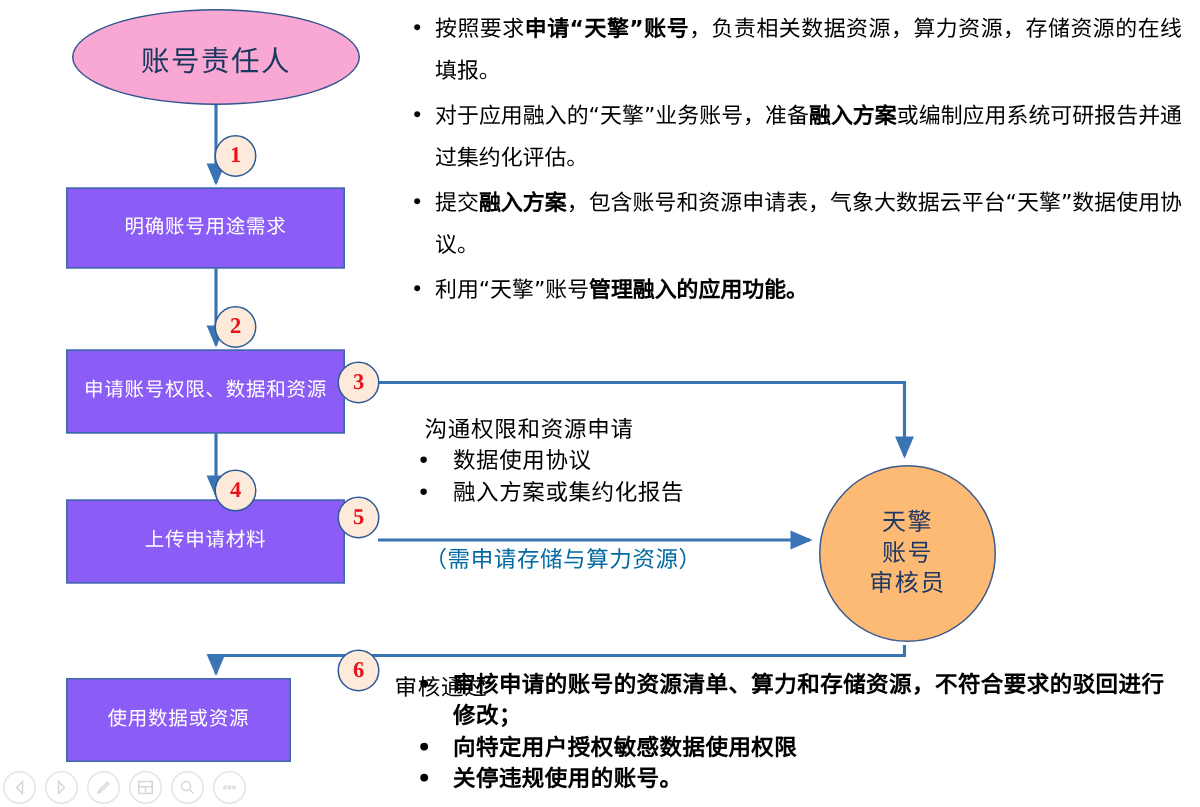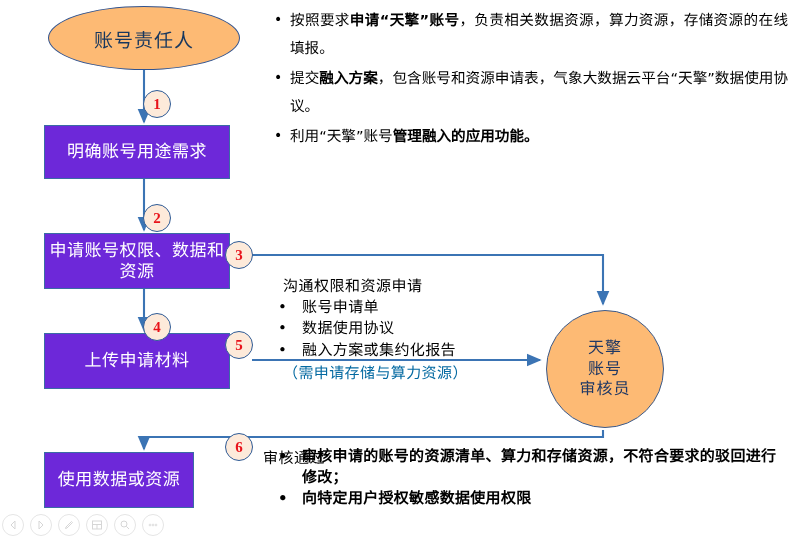--- a/index.html
+++ b/index.html
@@ -27,34 +27,34 @@
   .shape{
     position:absolute;
     display:flex;align-items:center;justify-content:center;
     text-align:center;
     box-sizing:border-box;
   }
 
   .ellipse-start{
     left:48px;top:6px;width:192px;height:64px;
     border-radius:50%;
-    background:#fdba74;
+    background:#f9a8d4;
     border:1.6px solid #31538f;
     color:#17375e;
     font-family:"DejaVu Serif","Liberation Serif",serif;
     font-size:19px;
     letter-spacing:1px;
   }
 
   .proc{
-    background:#6d28d9;
+    background:#8b5cf6;
     border:1.2px solid #3a6ba5;
     color:#ffffff;
     font-family:"DejaVu Serif","Liberation Serif",serif;
-    font-size:17px;
+    font-size:13px;
     line-height:1.25;
     letter-spacing:0.5px;
   }
   .proc-1{left:44px;top:125px;width:186px;height:54px;}
   .proc-2{left:44px;top:233px;width:186px;height:56px;}
   .proc-3{left:44px;top:333px;width:186px;height:56px;}
   .proc-4{left:44px;top:452px;width:150px;height:56px;}
 
   .circle-auditor{
     left:546px;top:310px;width:118px;height:118px;
@@ -237,38 +237,39 @@
   <div class="step step-4">4</div>
   <div class="step step-5">5</div>
   <div class="step step-6">6</div>
 
   <div class="conn-label label-comm">沟通权限和资源申请</div>
   <div class="conn-label label-pass">审核通过</div>
 
   <div class="top-notes">
     <ul>
         <li><span>按照要求</span><b>申请“天擎”账号</b><span>，负责相关数据资源，算力资源，存储资源的在线填报。</span></li>
+        <li><span>对于应用融入的“天擎”业务账号，准备</span><b>融入方案</b><span>或编制应用系统可研报告并通过集约化评估。</span></li>
         <li><span>提交</span><b>融入方案</b><span>，包含账号和资源申请表，气象大数据云平台“天擎”数据使用协议。</span></li>
         <li><span>利用“天擎”账号</span><b>管理融入的应用功能。</b></li>
       </ul>
   </div>
 
   <div class="mid-list">
     <ul>
-        <li>账号申请单</li>
         <li>数据使用协议</li>
         <li>融入方案或集约化报告</li>
       </ul>
   </div>
   <div class="mid-note">（需申请存储与算力资源）</div>
 
   <div class="bottom-notes">
     <ul>
         <li>审核申请的账号的资源清单、算力和存储资源，不符合要求的驳回进行修改；</li>
         <li>向特定用户授权敏感数据使用权限</li>
+        <li>关停违规使用的账号。</li>
       </ul>
   </div>
 
   <div class="toolbar">
     <div class="tb-btn">
       <svg width="10" height="10" viewBox="0 0 10 10">
         <path d="M7,1 L3,5 L7,9 Z" fill="none" stroke="#b5b5b5" stroke-width="1"></path>
       </svg>
     </div>
     <div class="tb-btn">

